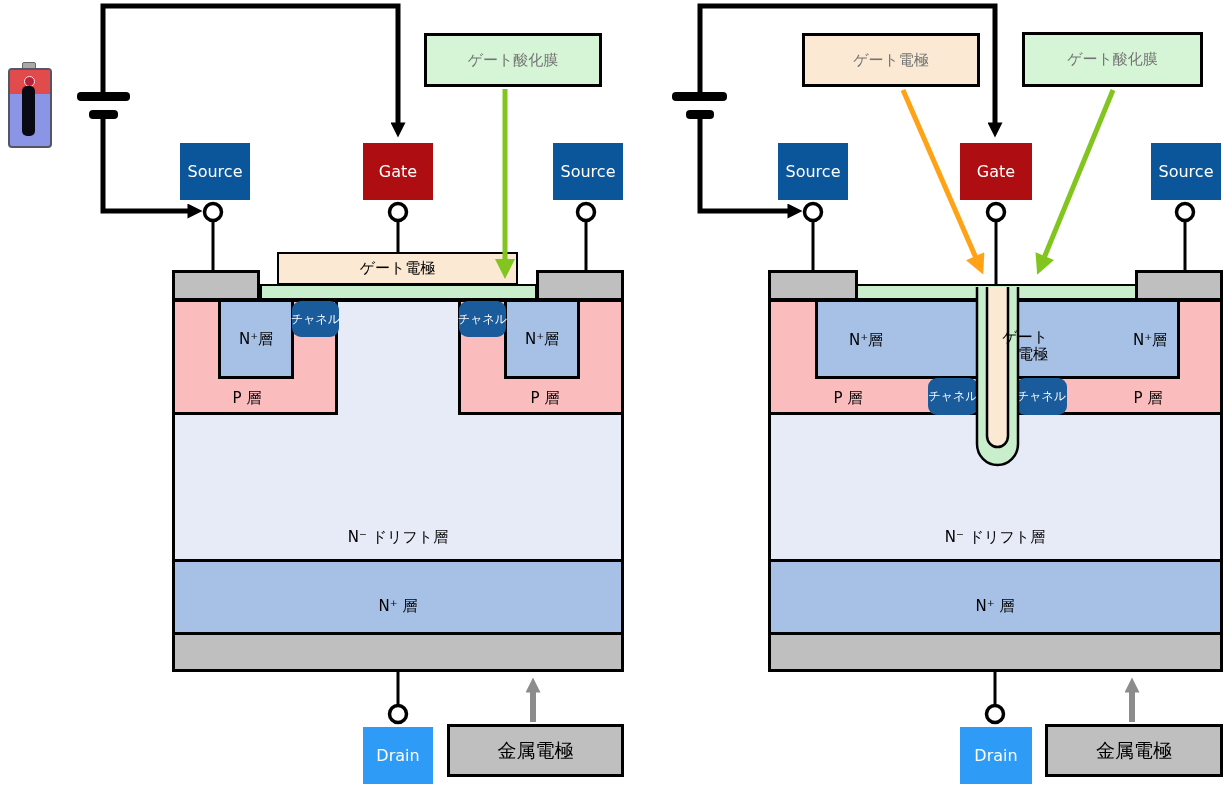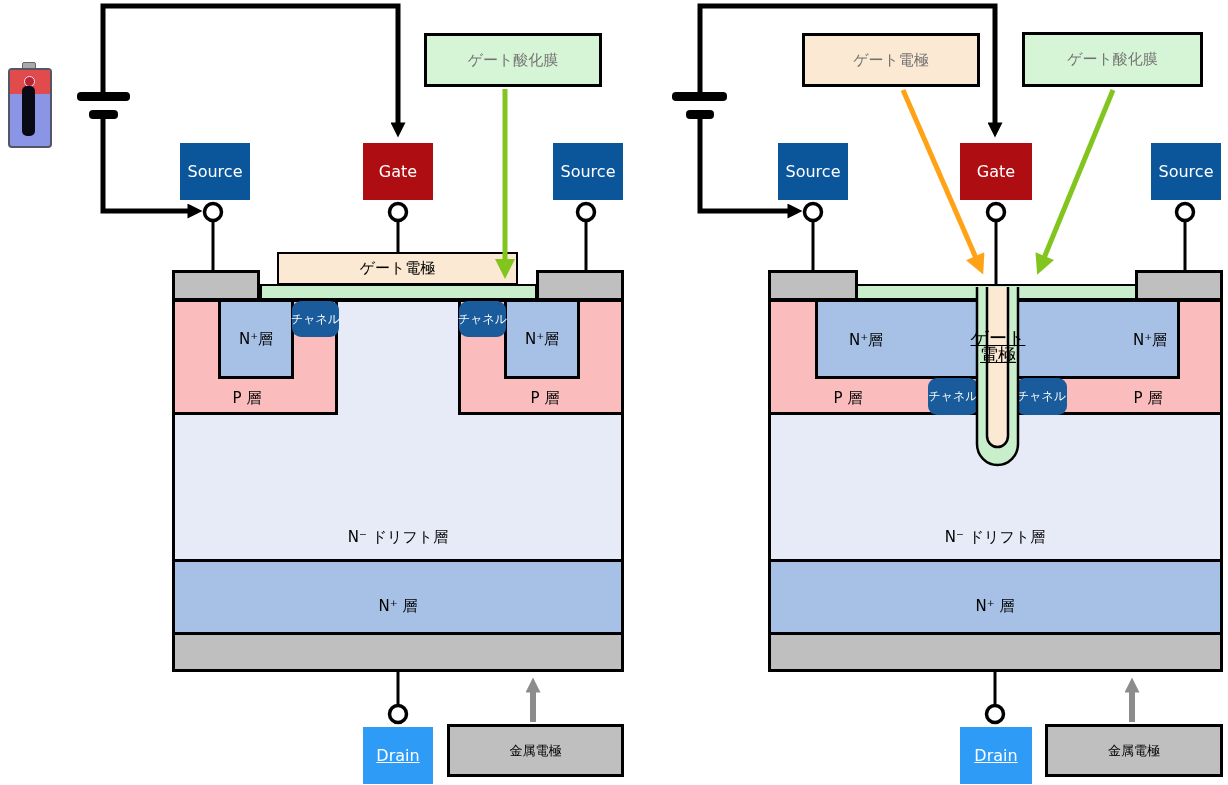--- a/index.html
+++ b/index.html
@@ -3,37 +3,37 @@
 <meta charset="utf-8">
 <style>
   html,body{margin:0;padding:0;background:#fff;}
   #canvas{position:relative;width:1228px;height:785px;background:#fff;overflow:hidden;
           font-family:"DejaVu Sans","Liberation Sans",sans-serif;}
   .abs{position:absolute;box-sizing:border-box;}
   .flexc{display:flex;align-items:center;justify-content:center;}
   .terminal{z-index:10;color:#fff;font-size:16px;}
   .src{background:var(--source-blue);}
   .gate{background:var(--gate-red);}
-  .drain{background:var(--drain-blue);text-decoration:underline;}
+  .drain{background:var(--drain-blue);}
   .callout{z-index:10;border:3px solid #000;font-size:15px;color:#737373;}
   .callout.green{background:var(--callout-green);}
   .callout.cream{background:var(--electrode-cream);}
   .gray{background:var(--metal-gray);border:3px solid #000;}
   .contact{z-index:3;}
   .electrode{z-index:3;background:var(--electrode-cream);border:2.5px solid #000;font-size:15px;}
   .oxide{z-index:2;background:var(--oxide-green);border:2px solid #000;}
   .body{z-index:1;background:var(--drift-lavender);border:3px solid #000;}
   .pwell{z-index:2;background:var(--p-pink);border:3px solid #000;}
   .nplus{z-index:3;background:var(--n-plus-blue);border:3px solid #000;font-size:15px;}
   .sub{z-index:2;background:var(--n-plus-blue);border:3px solid #000;}
   .glayer{z-index:2;background:var(--metal-gray);border:3px solid #000;}
   .channel{z-index:4;background:var(--channel-blue);border-radius:9px;color:#fff;
            font-size:12px;white-space:nowrap;overflow:visible;}
   .lbl{position:absolute;z-index:8;text-align:center;font-size:15px;color:#000;line-height:18px;}
-  .metalbox{z-index:10;font-size:13px;}
+  .metalbox{z-index:10;font-size:19px;}
   svg.overlay{position:absolute;left:0;top:0;z-index:5;pointer-events:none;}
   .wire{stroke:var(--wire-black);stroke-width:5;fill:none;}
   .stem{stroke:var(--wire-black);stroke-width:3;fill:none;}
   .node{fill:#fff;stroke:var(--wire-black);stroke-width:3.5;}
   .bbar{fill:var(--wire-black);}
   .agreen{stroke:var(--arrow-green);stroke-width:5;fill:none;}
   .aorange{stroke:var(--arrow-orange);stroke-width:5;fill:none;}
   .agray{stroke:var(--arrow-gray);stroke-width:6;fill:none;}
   .trench-out{fill:var(--oxide-green);stroke:#000;stroke-width:2.5;}
   .trench-in{fill:var(--electrode-cream);stroke:#000;stroke-width:2.5;}
@@ -42,21 +42,21 @@
   
   .batt{z-index:10;}
   .batt .nub{position:absolute;left:14px;top:0;width:12px;height:8px;background:#AVAR;
              background:#a9a9a9;border:1px solid #666;border-radius:2px;}
   .batt .shell{position:absolute;left:0;top:6px;width:40px;height:76px;background:var(--battery-blue);
                border:2px solid #556;border-radius:4px;overflow:hidden;}
   .batt .cap{position:absolute;left:0;top:0;width:100%;height:24px;background:var(--battery-red);}
   .batt .dot{position:absolute;left:14px;top:6px;width:9px;height:9px;border-radius:50%;
              background:#b23; border:1.5px solid #e9e9f5;}
   .batt .bar{position:absolute;left:12px;top:16px;width:13px;height:50px;background:#0a0a14;border-radius:5px;}
-  .trenchtxt{position:absolute;z-index:8;text-align:center;font-size:18px;line-height:17px;color:#000;text-decoration:underline;}
+  .trenchtxt{position:absolute;z-index:8;text-align:right;font-size:15px;line-height:17px;color:#000;}
 </style>
 </head>
 <body>
 
 <div id="canvas">
 
   <div class="abs batt" style="left:8px;top:62px;width:40px;height:82px;">
     <div class="nub"></div>
     <div class="shell">
       <div class="cap"></div>

